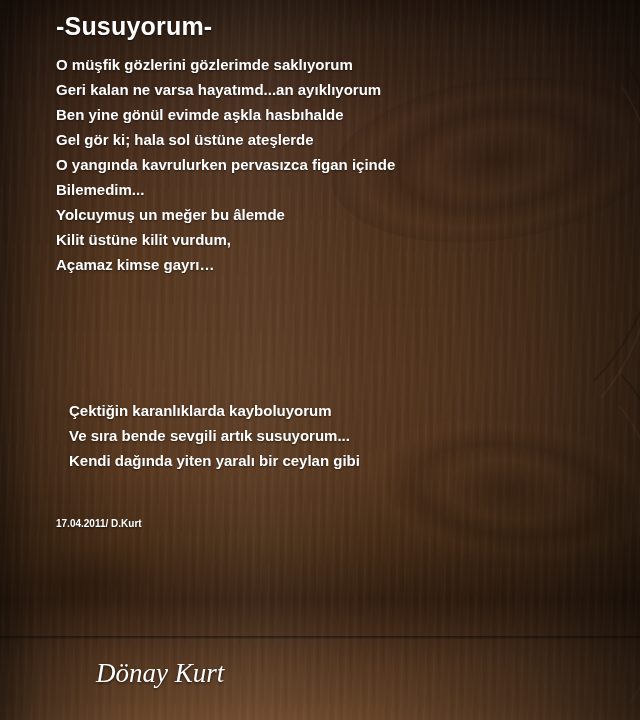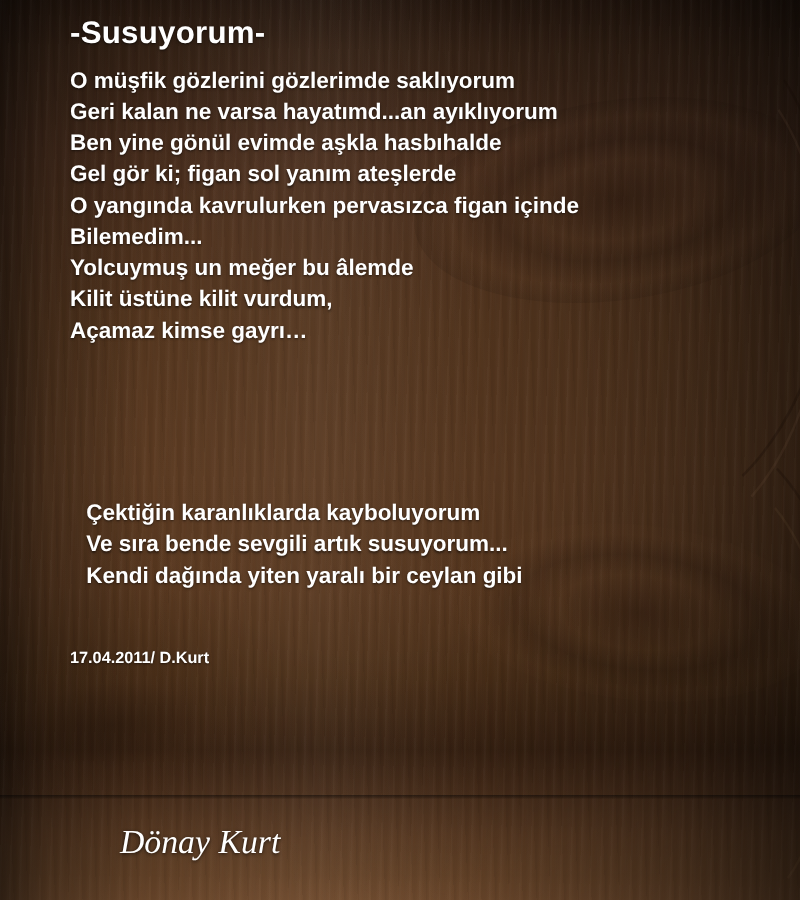--- a/index.html
+++ b/index.html
@@ -149,35 +149,35 @@
     font-weight: bold;
     color: #ffffff;
     letter-spacing: 0.2px;
     text-shadow: 0 1px 2px rgba(0,0,0,0.6);
   }
 
   .stanza {
     position: absolute;
     left: 56px;
     color: #ffffff;
-    font-size: 18px;
+    font-size: 15px;
     font-weight: bold;
     line-height: 25px;
     text-shadow: 0 1px 2px rgba(0,0,0,0.55);
     white-space: nowrap;
   }
   .stanza-1 { top: 52px; }
   .stanza-2 { top: 398px; margin-left: 13px; }
 
   .poem-date {
     position: absolute;
     left: 56px;
     top: 518px;
     color: #ffffff;
-    font-size: 13px;
+    font-size: 10px;
     font-weight: bold;
     text-shadow: 0 1px 2px rgba(0,0,0,0.55);
   }
 
   .author {
     position: absolute;
     left: 56px;
     top: 658px;
     color: #ffffff;
     font-size: 27px;
@@ -206,21 +206,21 @@
   <div class="plank-line plank-1"></div>
   <div class="vignette"></div>
 
   <div class="content">
     <div class="poem-title">-Susuyorum-</div>
 
     <div class="stanza stanza-1">
       <span class="line">O müşfik gözlerini gözlerimde saklıyorum</span>
       <span class="line">Geri kalan ne varsa hayatımd...an ayıklıyorum</span>
       <span class="line">Ben yine gönül evimde aşkla hasbıhalde</span>
-      <span class="line">Gel gör ki; figan sol yanım ateşlerde</span>
+      <span class="line">Gel gör ki; hala sol üstüne ateşlerde</span>
       <span class="line">O yangında kavrulurken pervasızca figan içinde</span>
       <span class="line">Bilemedim...</span>
       <span class="line">Yolcuymuş un meğer bu âlemde</span>
       <span class="line">Kilit üstüne kilit vurdum,</span>
       <span class="line">Açamaz kimse gayrı…</span>
     </div>
 
     <div class="stanza stanza-2">
       <span class="line">Çektiğin karanlıklarda kayboluyorum</span>
       <span class="line">Ve sıra bende sevgili artık susuyorum...</span>

